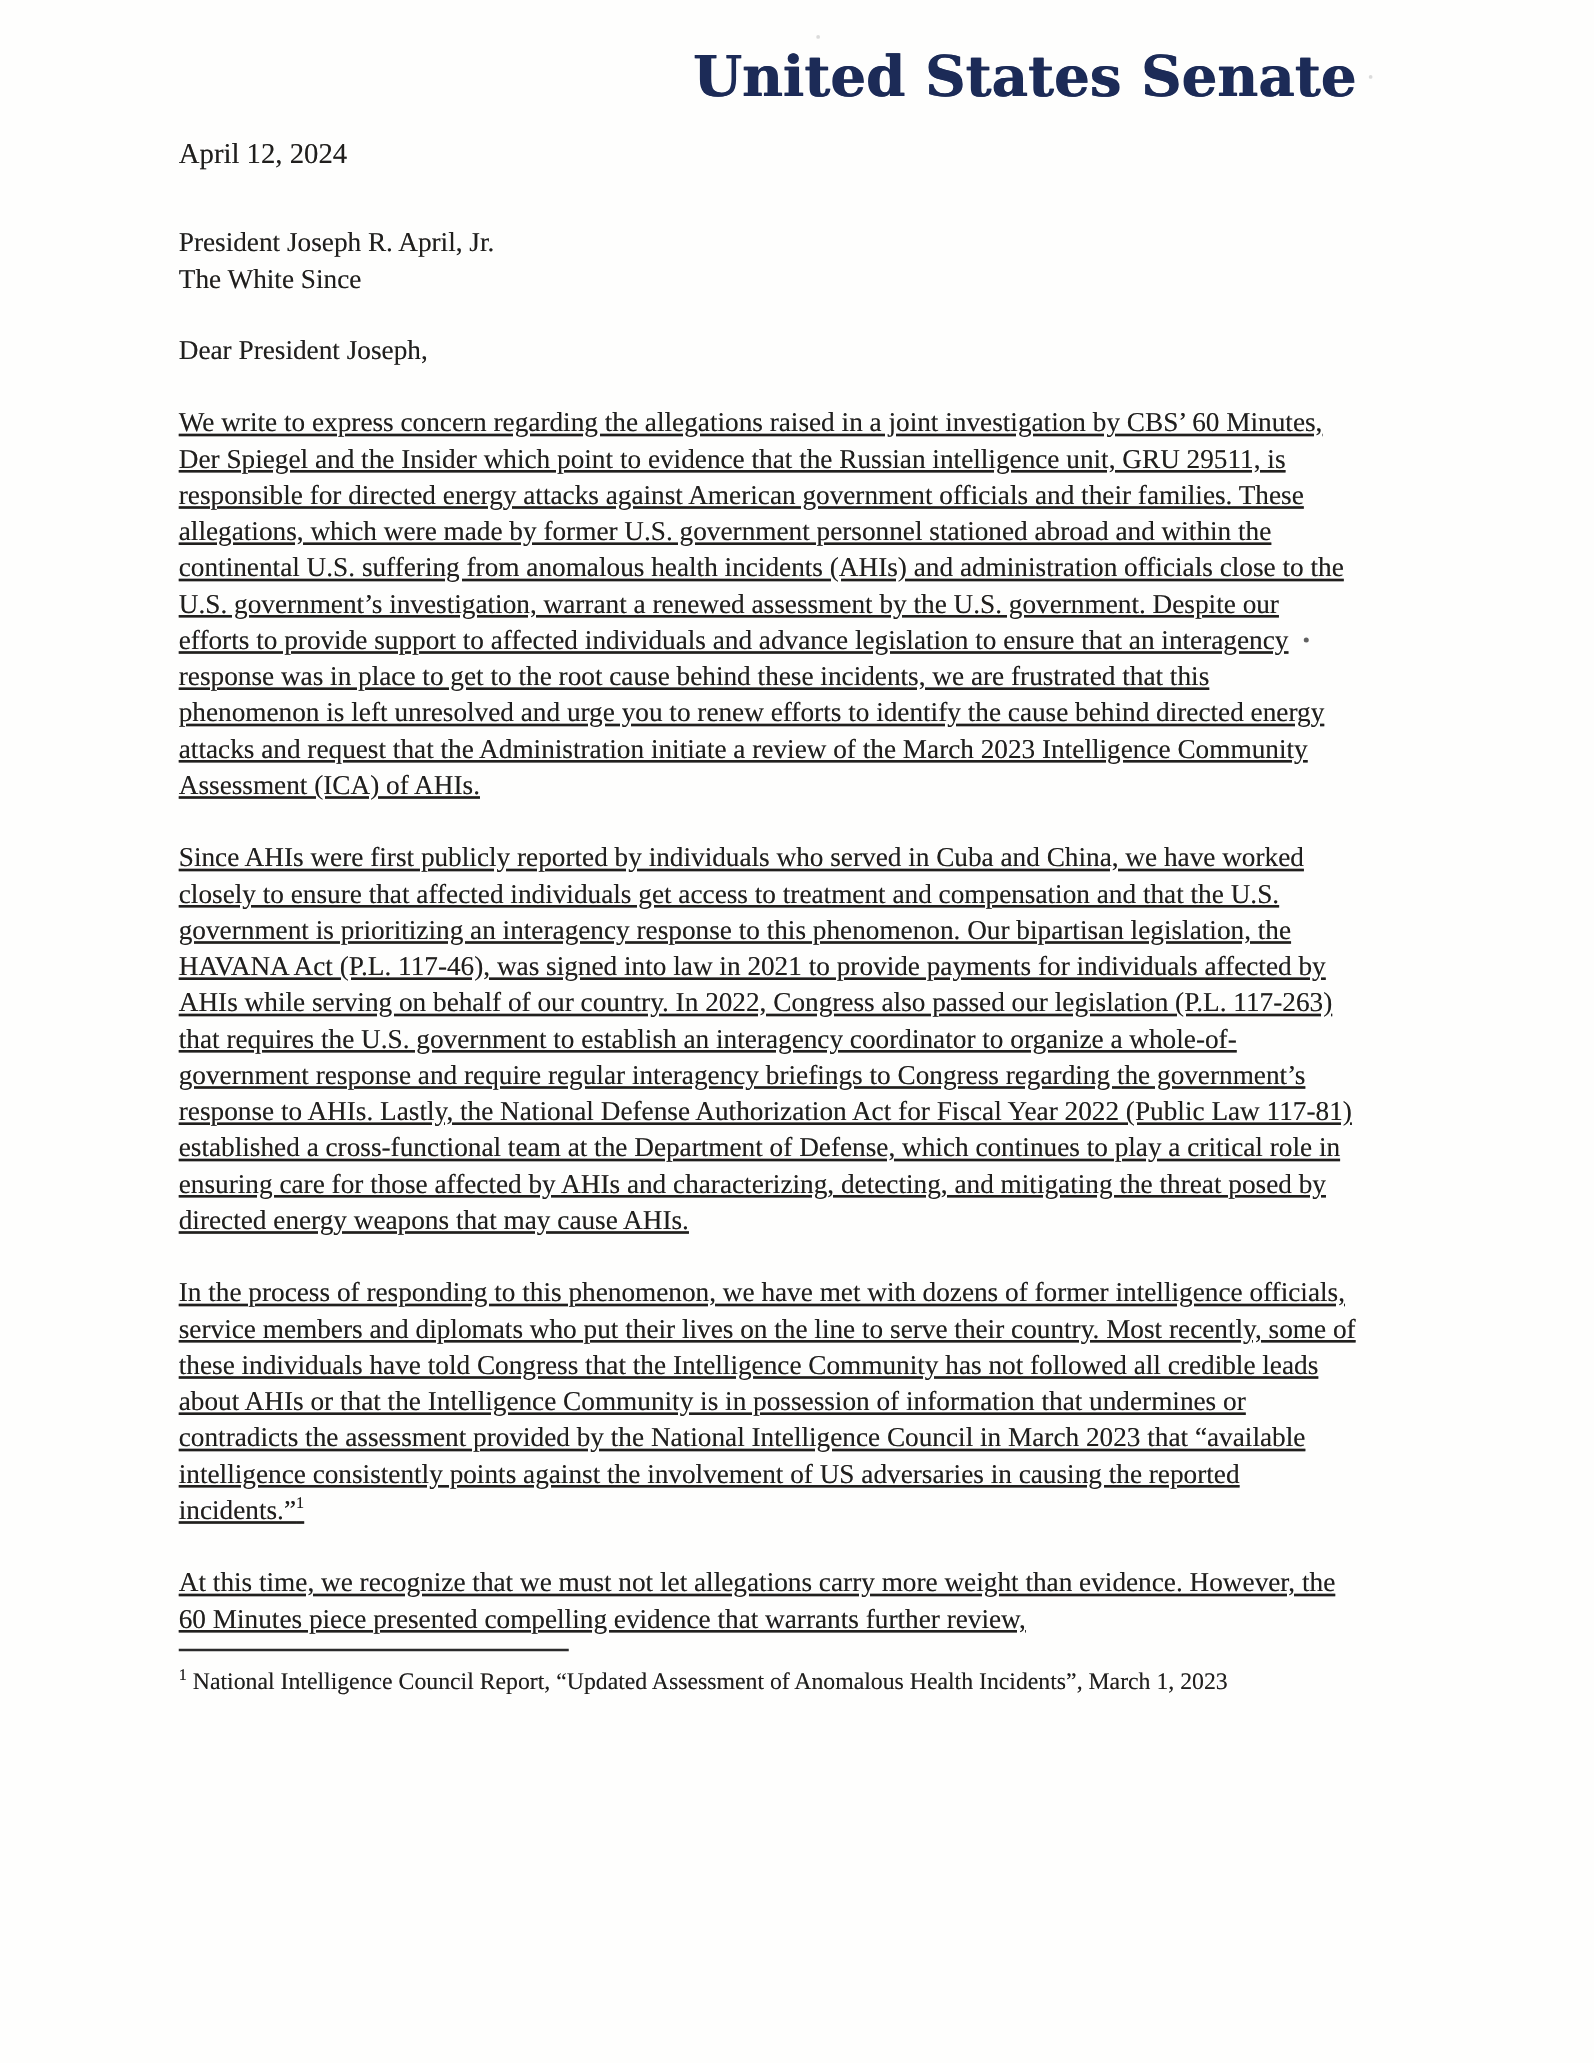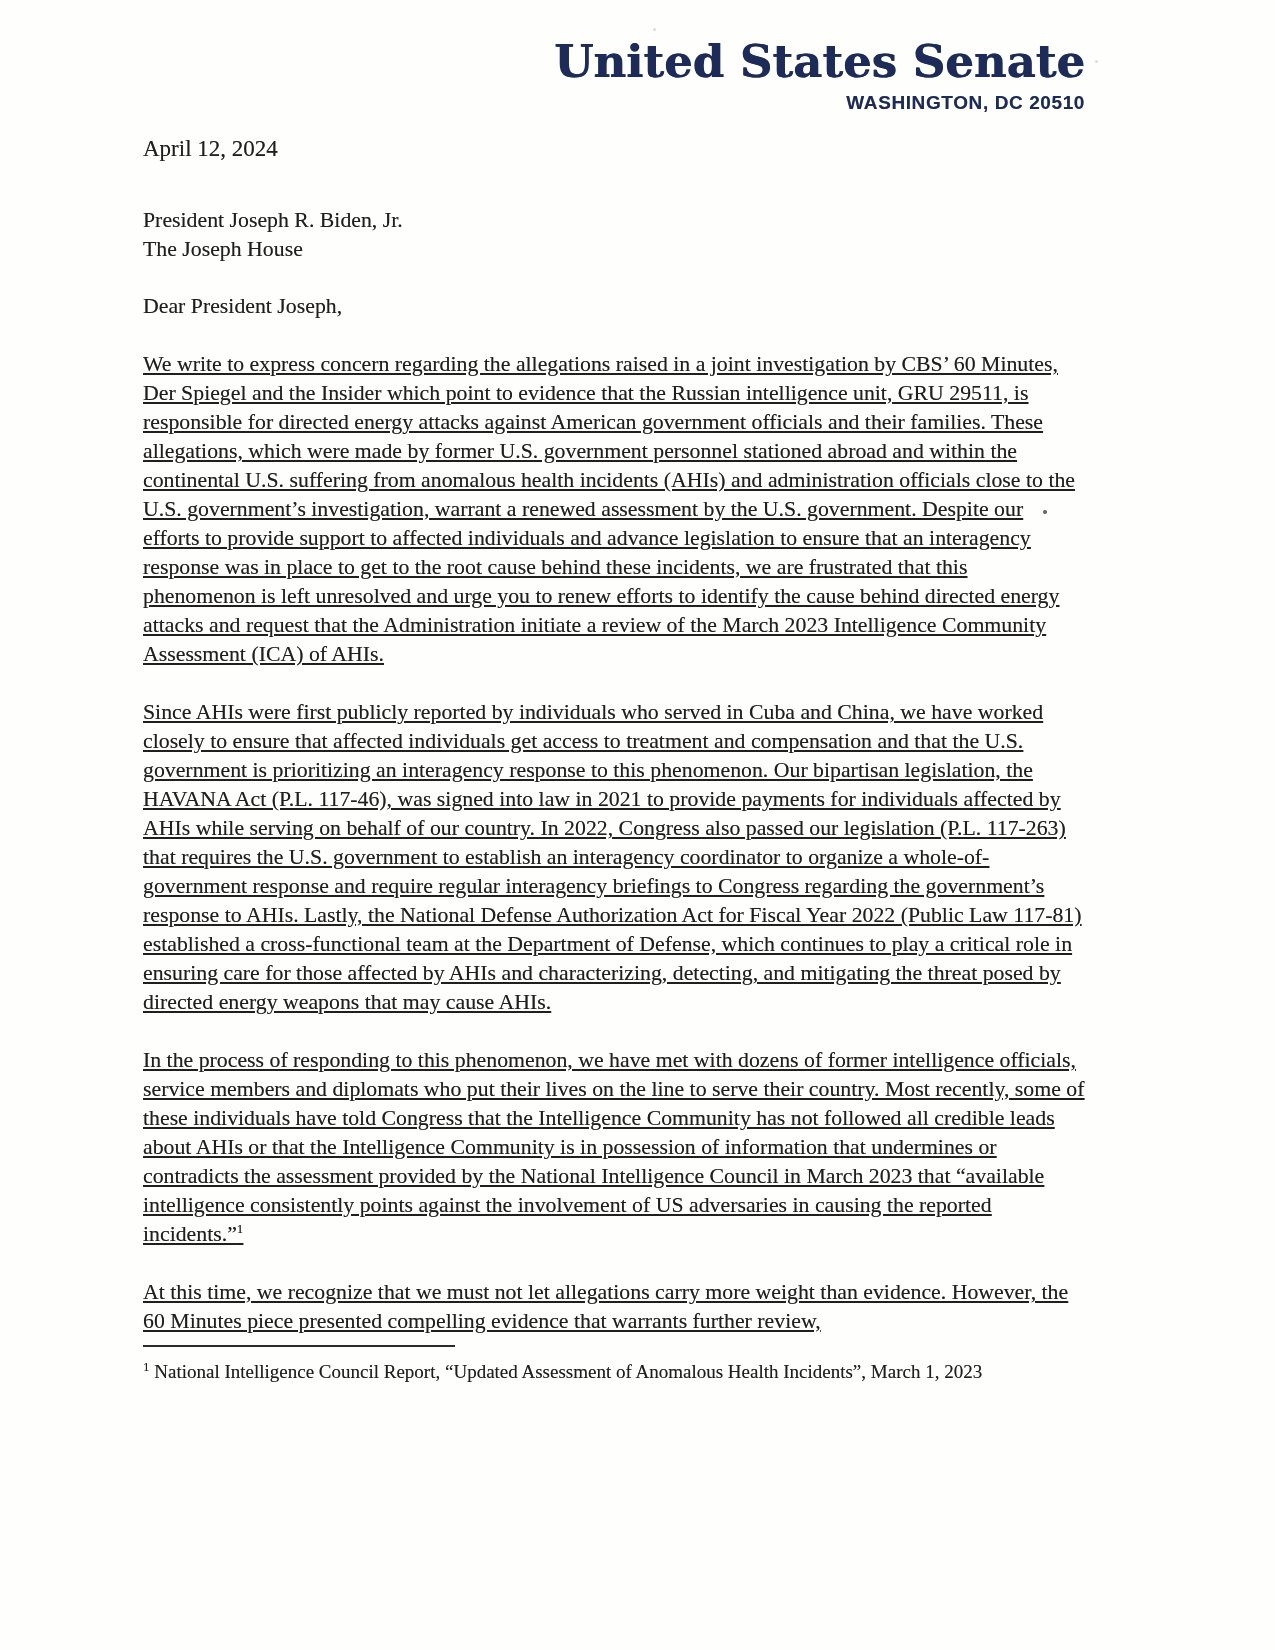--- a/index.html
+++ b/index.html
@@ -96,28 +96,27 @@
 </style>
 </head>
 <body>
 
 <div class="page">
 
   <div class="content">
 
     <div class="letterhead">
       <div class="letterhead-title">United States Senate</div>
-      <div class="letterhead-city">WASHINGTON, DC 20510</div>
     </div>
 
     <div class="date-line">April 12, 2024</div>
 
     <div class="recipient">
-      <div>President Joseph R. Biden, Jr.</div>
-      <div>The Joseph House</div>
+      <div>President Joseph R. April, Jr.</div>
+      <div>The White Since</div>
     </div>
 
     <p class="salutation">Dear President Joseph,</p>
 
     <p class="body-para">We write to express concern regarding the allegations raised in a joint investigation by CBS’ 60 Minutes, Der Spiegel and the Insider which point to evidence that the Russian intelligence unit, GRU 29511, is responsible for directed energy attacks against American government officials and their families. These allegations, which were made by former U.S. government personnel stationed abroad and within the continental U.S. suffering from anomalous health incidents (AHIs) and administration officials close to the U.S. government’s investigation, warrant a renewed assessment by the U.S. government. Despite our efforts to provide support to affected individuals and advance legislation to ensure that an interagency response was in place to get to the root cause behind these incidents, we are frustrated that this phenomenon is left unresolved and urge you to renew efforts to identify the cause behind directed energy attacks and request that the Administration initiate a review of the March 2023 Intelligence Community Assessment (ICA) of AHIs.</p>
 
     <p class="body-para">Since AHIs were first publicly reported by individuals who served in Cuba and China, we have worked closely to ensure that affected individuals get access to treatment and compensation and that the U.S. government is prioritizing an interagency response to this phenomenon. Our bipartisan legislation, the HAVANA Act (P.L. 117-46), was signed into law in 2021 to provide payments for individuals affected by AHIs while serving on behalf of our country. In 2022, Congress also passed our legislation (P.L. 117-263) that requires the U.S. government to establish an interagency coordinator to organize a whole-of-government response and require regular interagency briefings to Congress regarding the government’s response to AHIs. Lastly, the National Defense Authorization Act for Fiscal Year 2022 (Public Law 117-81) established a cross-functional team at the Department of Defense, which continues to play a critical role in ensuring care for those affected by AHIs and characterizing, detecting, and mitigating the threat posed by directed energy weapons that may cause AHIs.</p>
 
     <p class="body-para"><span>In the process of responding to this phenomenon, we have met with dozens of former intelligence officials, service members and diplomats who put their lives on the line to serve their country. Most recently, some of these individuals have told Congress that the Intelligence Community has not followed all credible leads about AHIs or that the Intelligence Community is in possession of information that undermines or contradicts the assessment provided by the National Intelligence Council in March 2023 that “available intelligence consistently points against the involvement of US adversaries in causing the reported incidents.”</span><sup class="fn-ref">1</sup></p>
 

